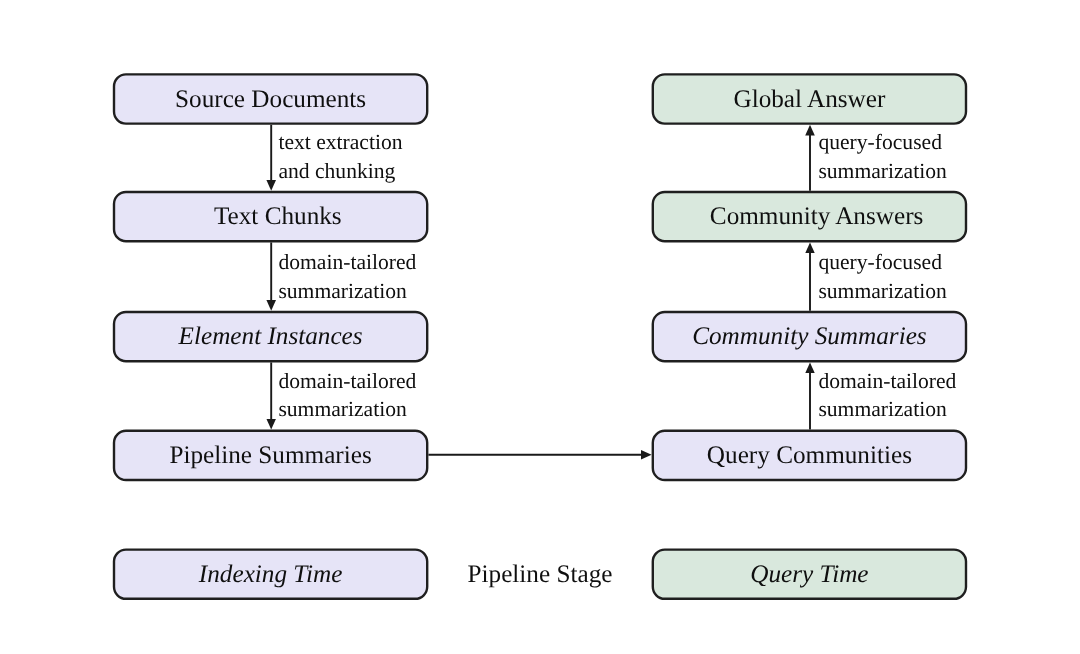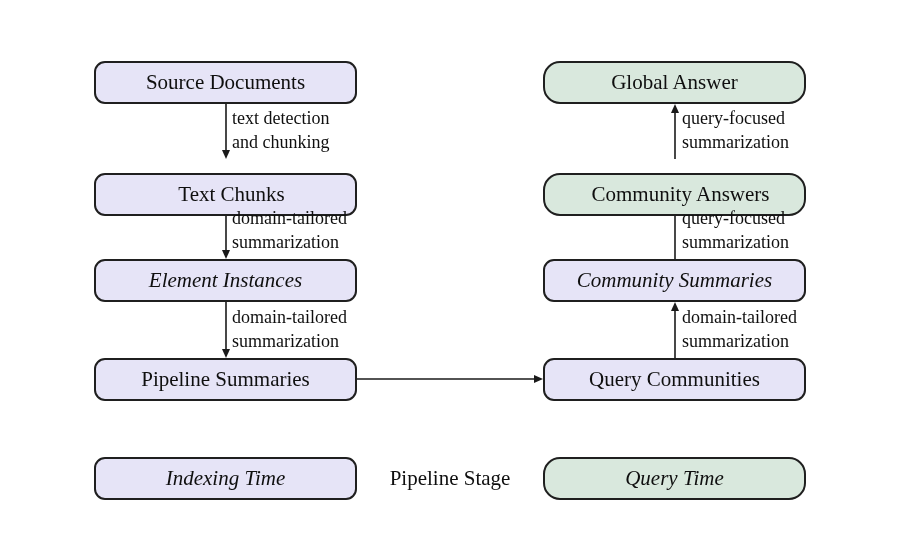--- a/index.html
+++ b/index.html
@@ -38,26 +38,26 @@
     box-sizing: border-box;
     border: 2px solid var(--node-border, #1f1f1f);
     border-radius: 11px;
     display: flex;
     align-items: center;
     justify-content: center;
     font-size: 21px;
     text-align: center;
   }
   .node.indexing { background: var(--indexing-fill, #e6e4f7); }
-  .node.query    { background: var(--query-fill, #d9e8dd); border-radius: 17px; }
+  .node.query    { background: var(--query-fill, #d9e8dd); }
   .node.stage    { font-style: italic; }
   .col-left  { left: 94px; }
   .col-right { left: 543px; }
   .row-1 { top: 61px; }
-  .row-2 { top: 173px; padding-left: 12px; }
+  .row-2 { top: 159px; padding-left: 12px; }
   .row-3 { top: 259px; font-style: italic; }
   .row-4 { top: 358px; }
   .row-5 { top: 457px; }
   .edge-label {
     position: absolute;
     font-size: 18px;
     line-height: 24px;
     white-space: pre-line;
   }
   .edge-col-left  { left: 232px; }
@@ -109,21 +109,21 @@
   <div class="node indexing col-left row-3">Element Instances</div>
   <div class="node indexing col-left row-4">Pipeline Summaries</div>
   <div class="node indexing stage col-left row-5">Indexing Time</div>
 
   <div class="node query col-right row-1">Global Answer</div>
   <div class="node query col-right row-2">Community Answers</div>
   <div class="node indexing col-right row-3">Community Summaries</div>
   <div class="node indexing col-right row-4">Query Communities</div>
   <div class="node query stage col-right row-5">Query Time</div>
 
-  <div class="edge-label edge-col-left edge-row-1">text detection
+  <div class="edge-label edge-col-left edge-row-1">text extraction
 and chunking</div>
   <div class="edge-label edge-col-left edge-row-2">domain-tailored
 summarization</div>
   <div class="edge-label edge-col-left edge-row-3">domain-tailored
 summarization</div>
 
   <div class="edge-label edge-col-right edge-row-1">query-focused
 summarization</div>
   <div class="edge-label edge-col-right edge-row-2">query-focused
 summarization</div>

